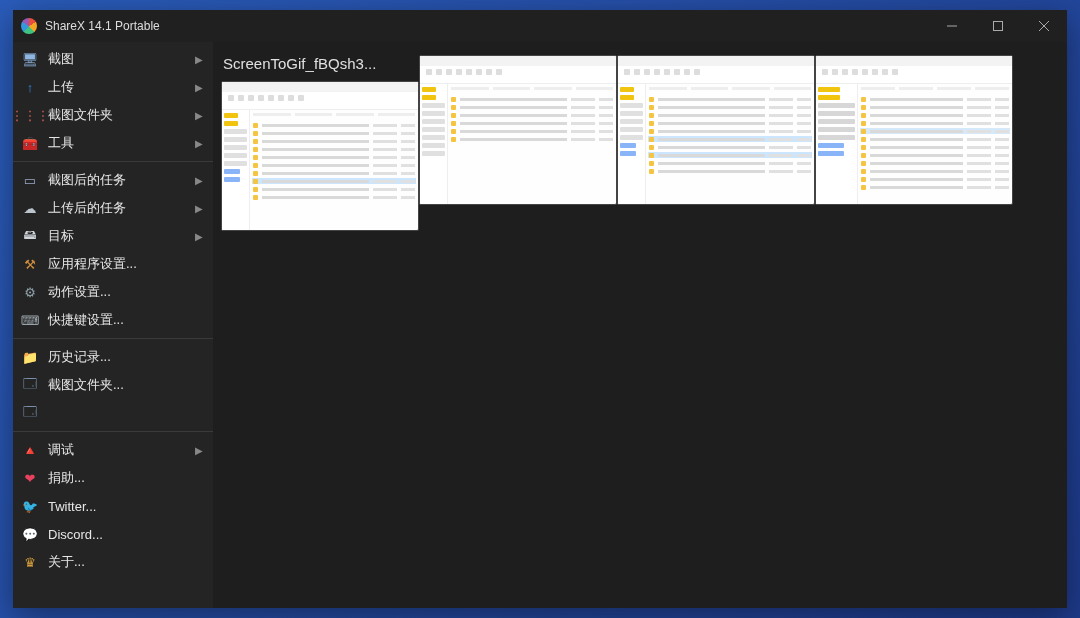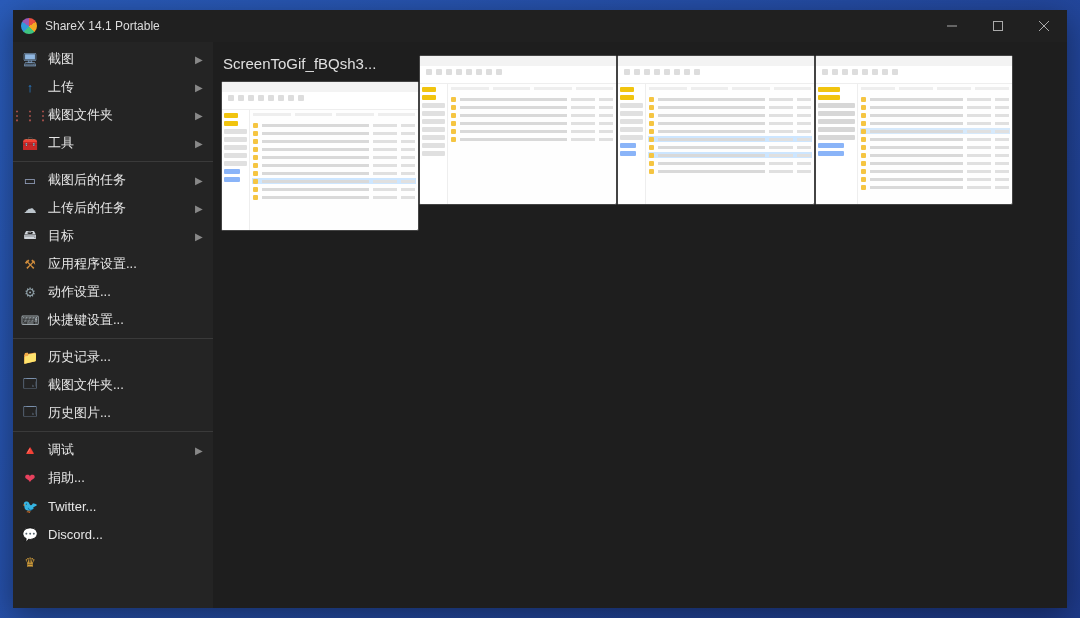--- a/index.html
+++ b/index.html
@@ -234,21 +234,20 @@
         <div class="menu-item">
           <span class="mi-icon" style="color: rgb(232, 162, 58);">📁</span>
           <span class="mi-label">历史记录...</span>
         </div>
         <div class="menu-item">
           <span class="mi-icon" style="color: rgb(147, 176, 212);">🗔</span>
           <span class="mi-label">截图文件夹...</span>
         </div>
         <div class="menu-item">
           <span class="mi-icon" style="color: rgb(147, 176, 212);">🗔</span>
-          <span class="mi-label">历史图片...</span>
         </div>
         <div class="sep"></div>
         <div class="menu-item">
           <span class="mi-icon" style="color: rgb(232, 162, 58);">🔺</span>
           <span class="mi-label">调试</span>
           <span class="mi-arrow">▶</span>
         </div>
         <div class="menu-item">
           <span class="mi-icon" style="color: rgb(232, 66, 94);">❤</span>
           <span class="mi-label">捐助...</span>
@@ -256,20 +255,21 @@
         <div class="menu-item">
           <span class="mi-icon" style="color: rgb(29, 161, 242);">🐦</span>
           <span class="mi-label">Twitter...</span>
         </div>
         <div class="menu-item">
           <span class="mi-icon" style="color: rgb(88, 101, 242);">💬</span>
           <span class="mi-label">Discord...</span>
         </div>
         <div class="menu-item">
           <span class="mi-icon" style="color: rgb(214, 160, 58);">♛</span>
+          <span class="mi-label">关于...</span>
         </div>
       </div>
 
     <div class="content" id="content">
         <div class="thumb-item">
           <div class="thumb-label">ScreenToGif_fBQsh3...</div>
           <div class="thumb-img">
             <div style="position: absolute; inset: 0px;">
               <div class="mini-bar"></div>
               <div class="mini-toolbar">

